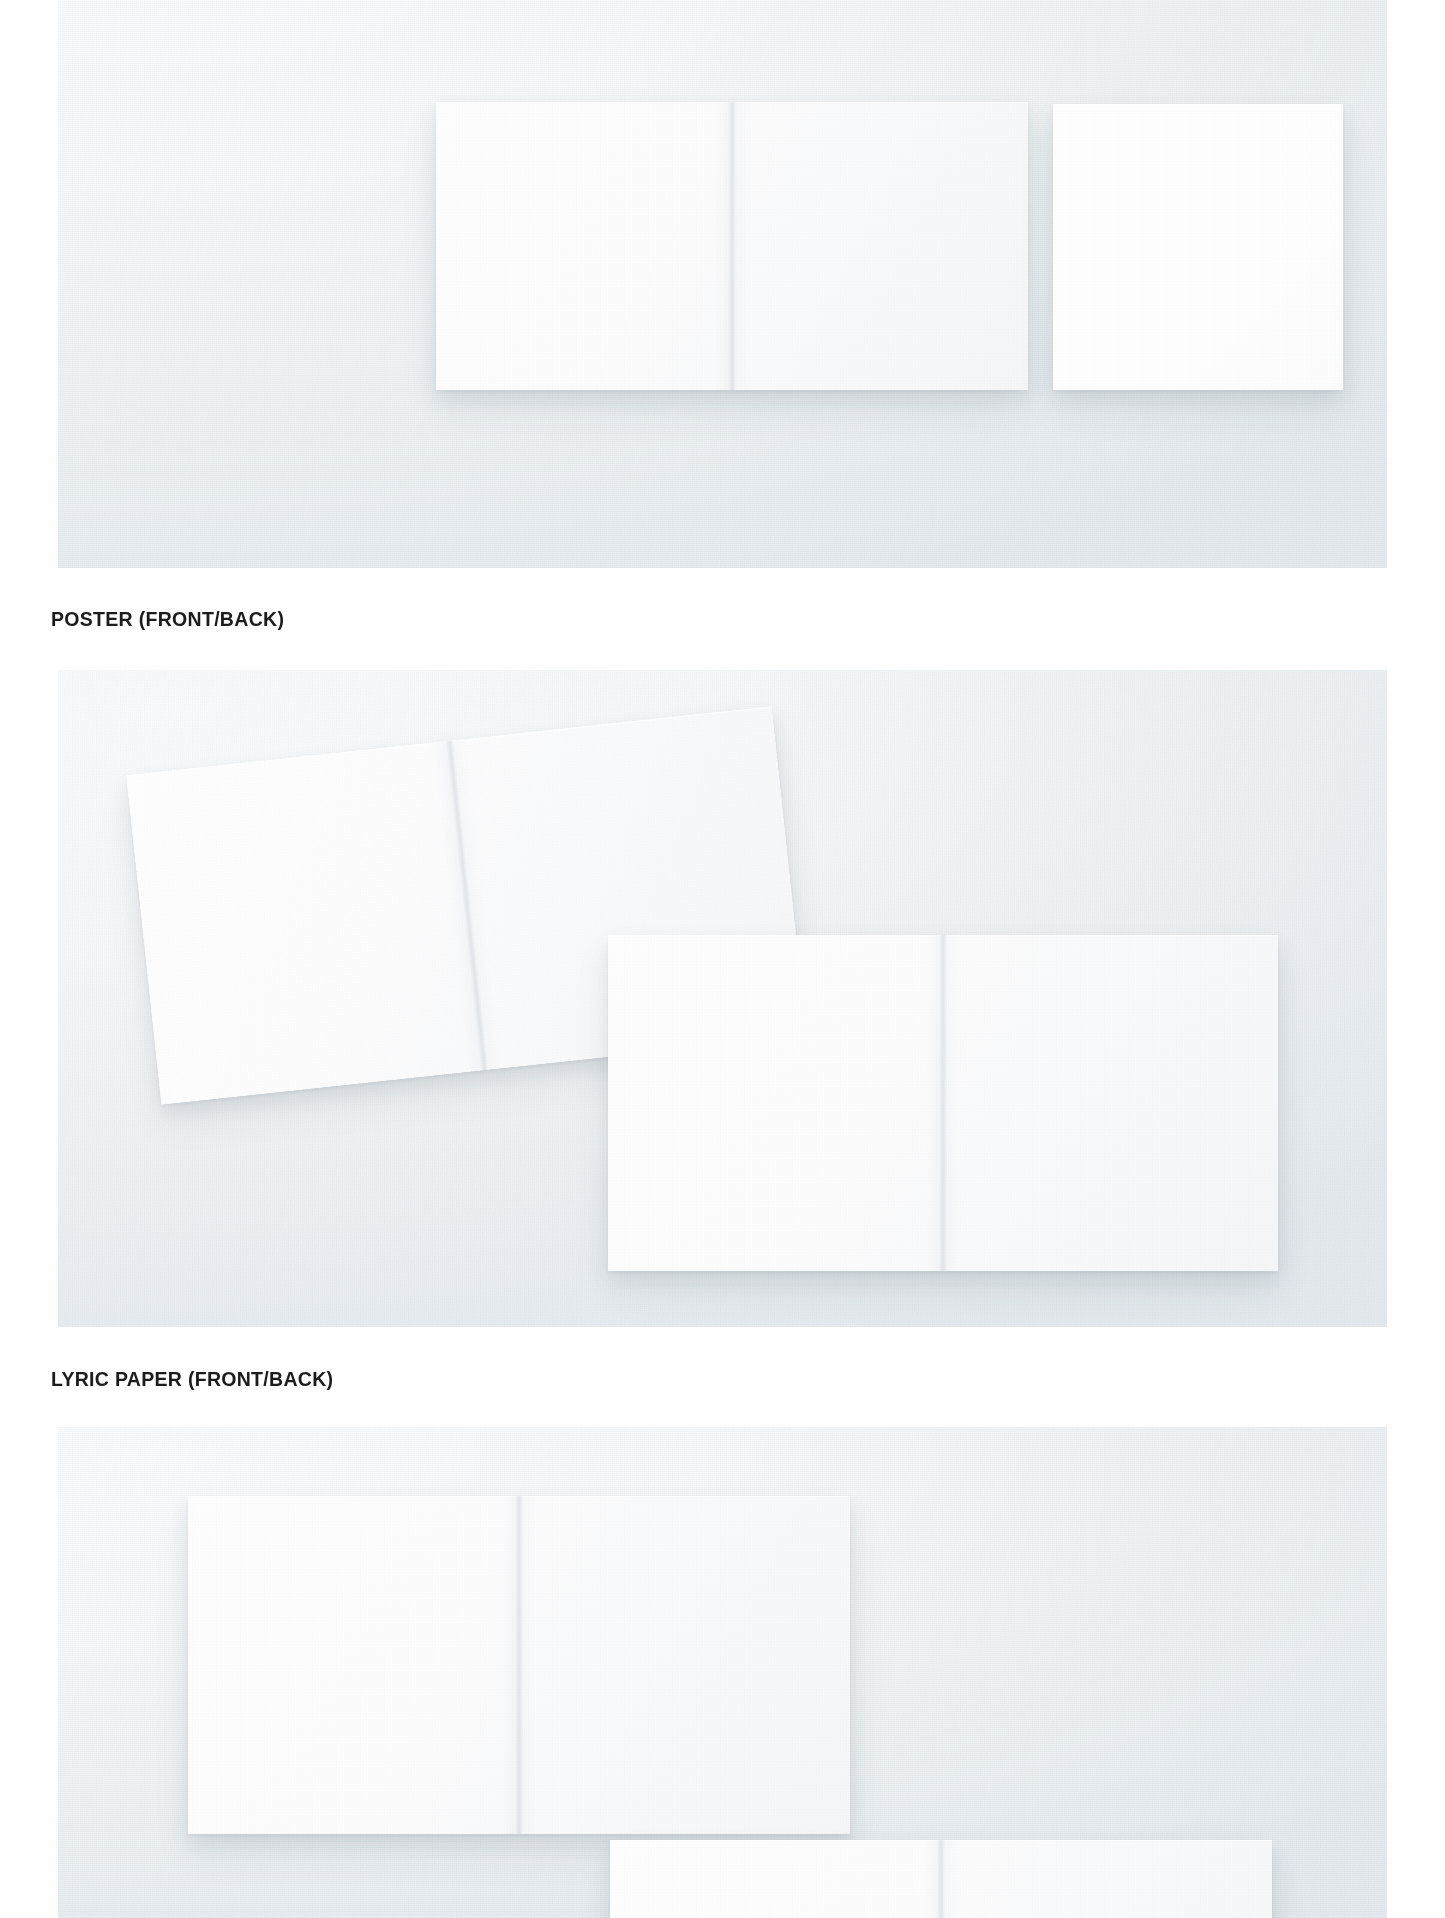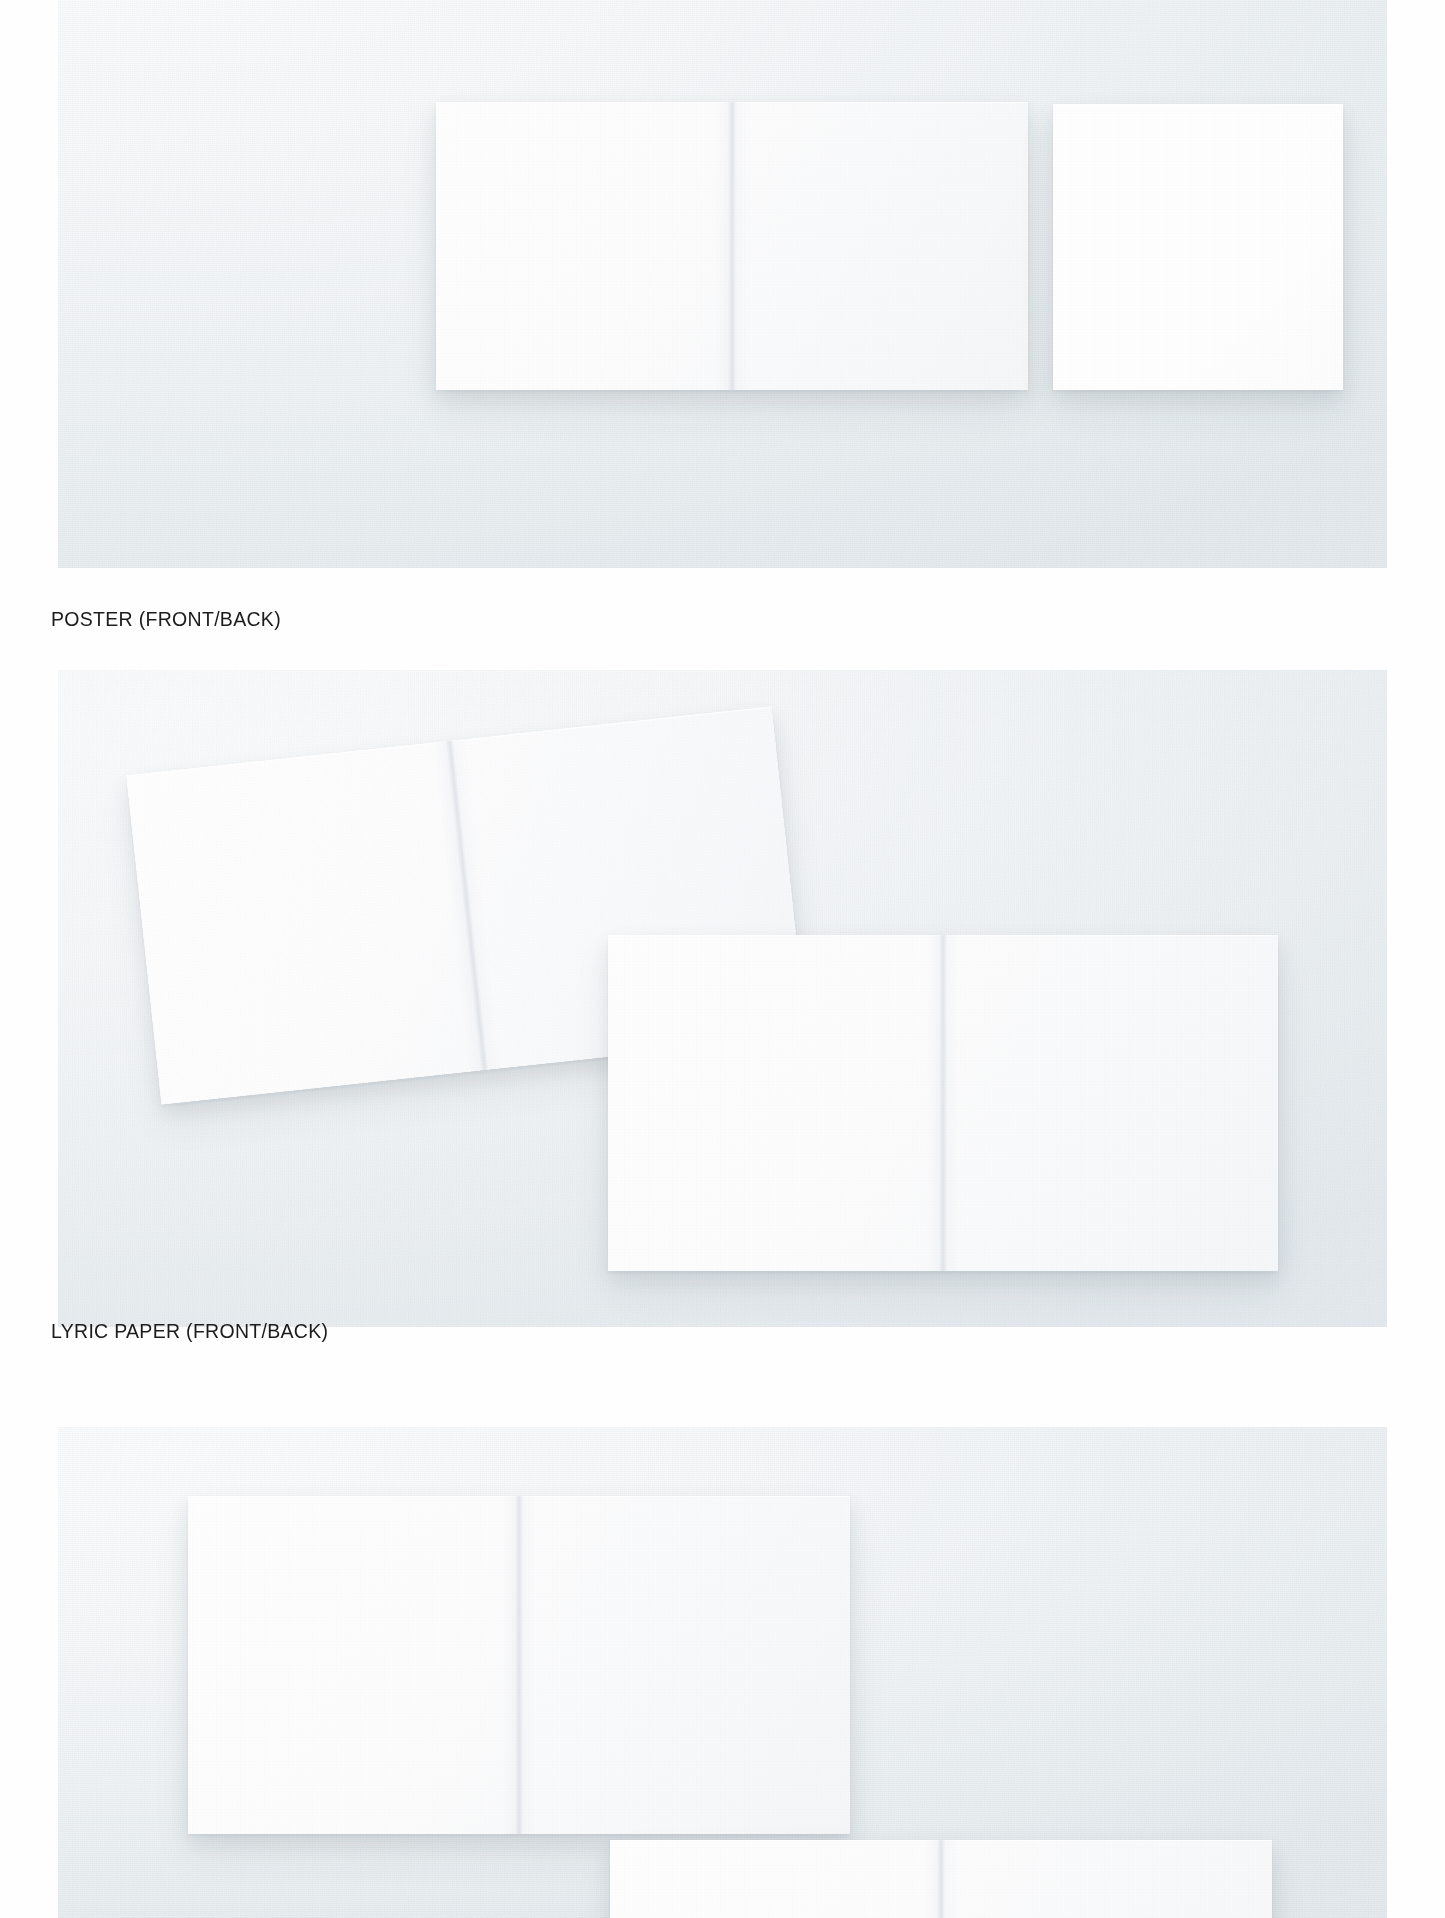--- a/index.html
+++ b/index.html
@@ -34,28 +34,28 @@
     background-image:
       repeating-linear-gradient(0deg, rgba(0,0,0,.012) 0 1px, rgba(255,255,255,.012) 1px 2px),
       repeating-linear-gradient(90deg, rgba(0,0,0,.010) 0 1px, rgba(255,255,255,.010) 1px 3px);
   }
 
   
   .section-label {
     position: absolute;
     left: 51px;
     font-size: 19.5px;
-    font-weight: 400;
+    font-weight: 700;
     letter-spacing: .30px;
     color: #1b1b1b;
     white-space: nowrap;
     font-family: "Liberation Sans", sans-serif;
   }
   #label-poster { top: 608px; }
-  #label-lyric  { top: 1320px; }
+  #label-lyric  { top: 1368px; }
 
   
   .stage {
     position: absolute;
     overflow: hidden;
   }
   
   .stage .wall {
     position: absolute;
     inset: 0;

